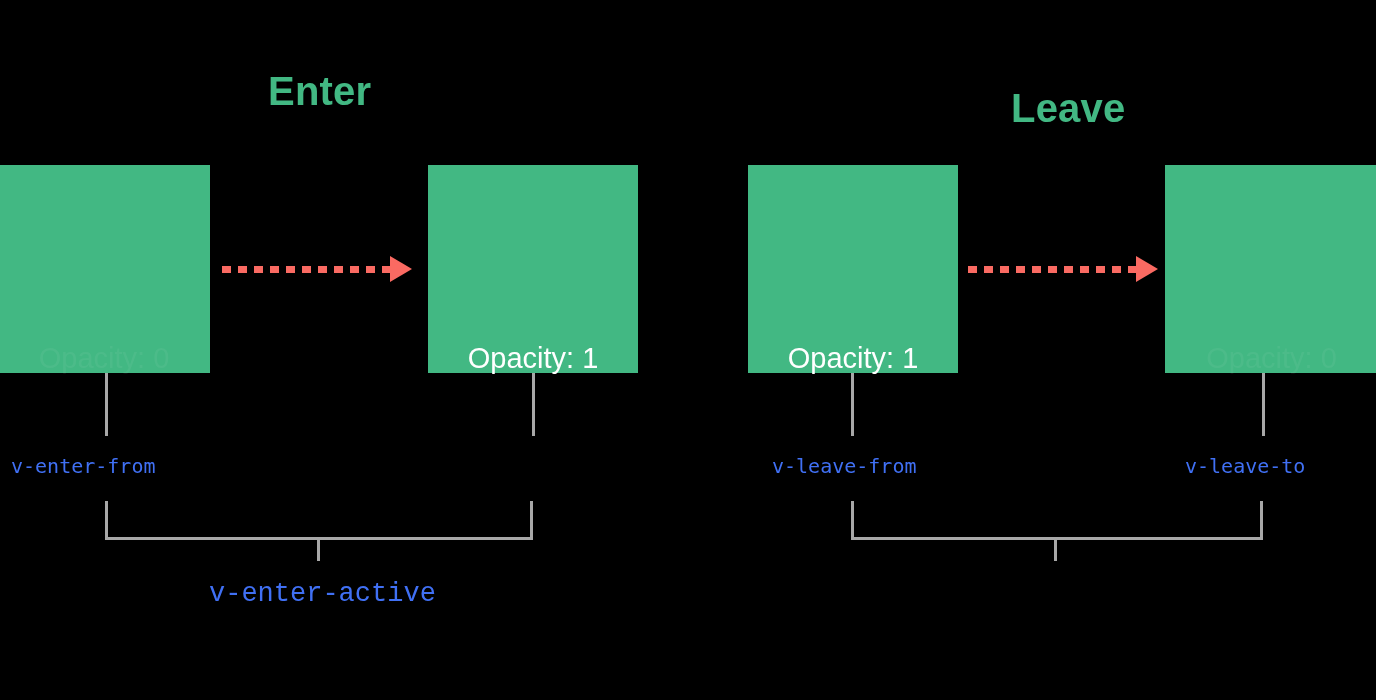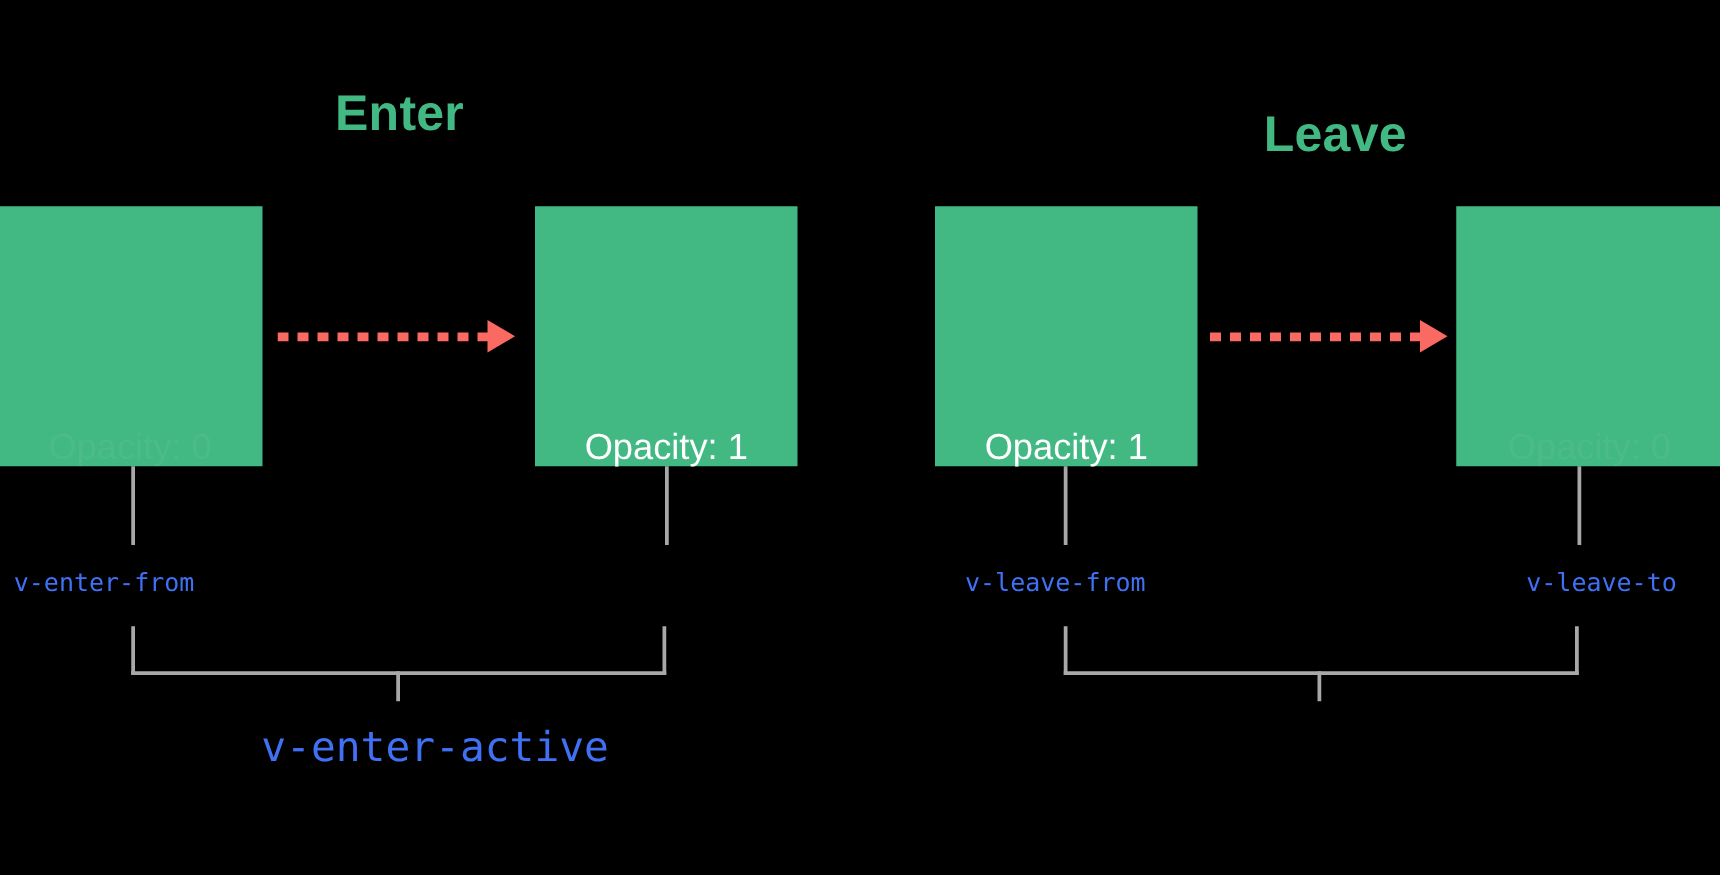--- a/index.html
+++ b/index.html
@@ -91,21 +91,22 @@
   
   .cls-label {
     position: absolute;
     font-family: "DejaVu Sans Mono", "Liberation Mono", monospace;
     font-size: 20px;
     color: #4070f4;
     white-space: nowrap;
     line-height: 1;
   }
   .cls-label.active-label {
-    font-size: 33px;
+    font-size: 27px;
+    font-family: Liberation Mono, monospace;
   }
 </style>
 </head>
 <body>
 
 <div id="stage">
 
   <div class="section-title" style="left:268px; top:71px;">Enter</div>
 
   <div class="state-box" style="left:-2px; top:165px; width:212px; height:208px;">
@@ -145,21 +146,21 @@
   </div>
 
   <div class="state-box" style="left:1165px; top:165px; width:213px; height:208px;">
     <span class="state-box-label faded">Opacity: 0</span>
   </div>
 
   <div class="vline" style="left:851px; top:373px; height:63px;"></div>
   <div class="vline" style="left:1262px; top:373px; height:63px;"></div>
 
   <div class="cls-label" style="left:772px; top:456px;">v-leave-from</div>
-  <div class="cls-label" style="left:1185px; top:456px;margin-left:36px;">v-leave-to</div>
+  <div class="cls-label" style="left:1185px; top:456px;">v-leave-to</div>
 
   <div class="vline" style="left:851px; top:501px; height:39px;"></div>
   <div class="vline" style="left:1260px; top:501px; height:39px;"></div>
   <div class="hline" style="left:851px; top:537px; width:412px;"></div>
   <div class="vline" style="left:1054px; top:537px; height:24px;"></div>
 
 
 </div>
 
 </body></html>

